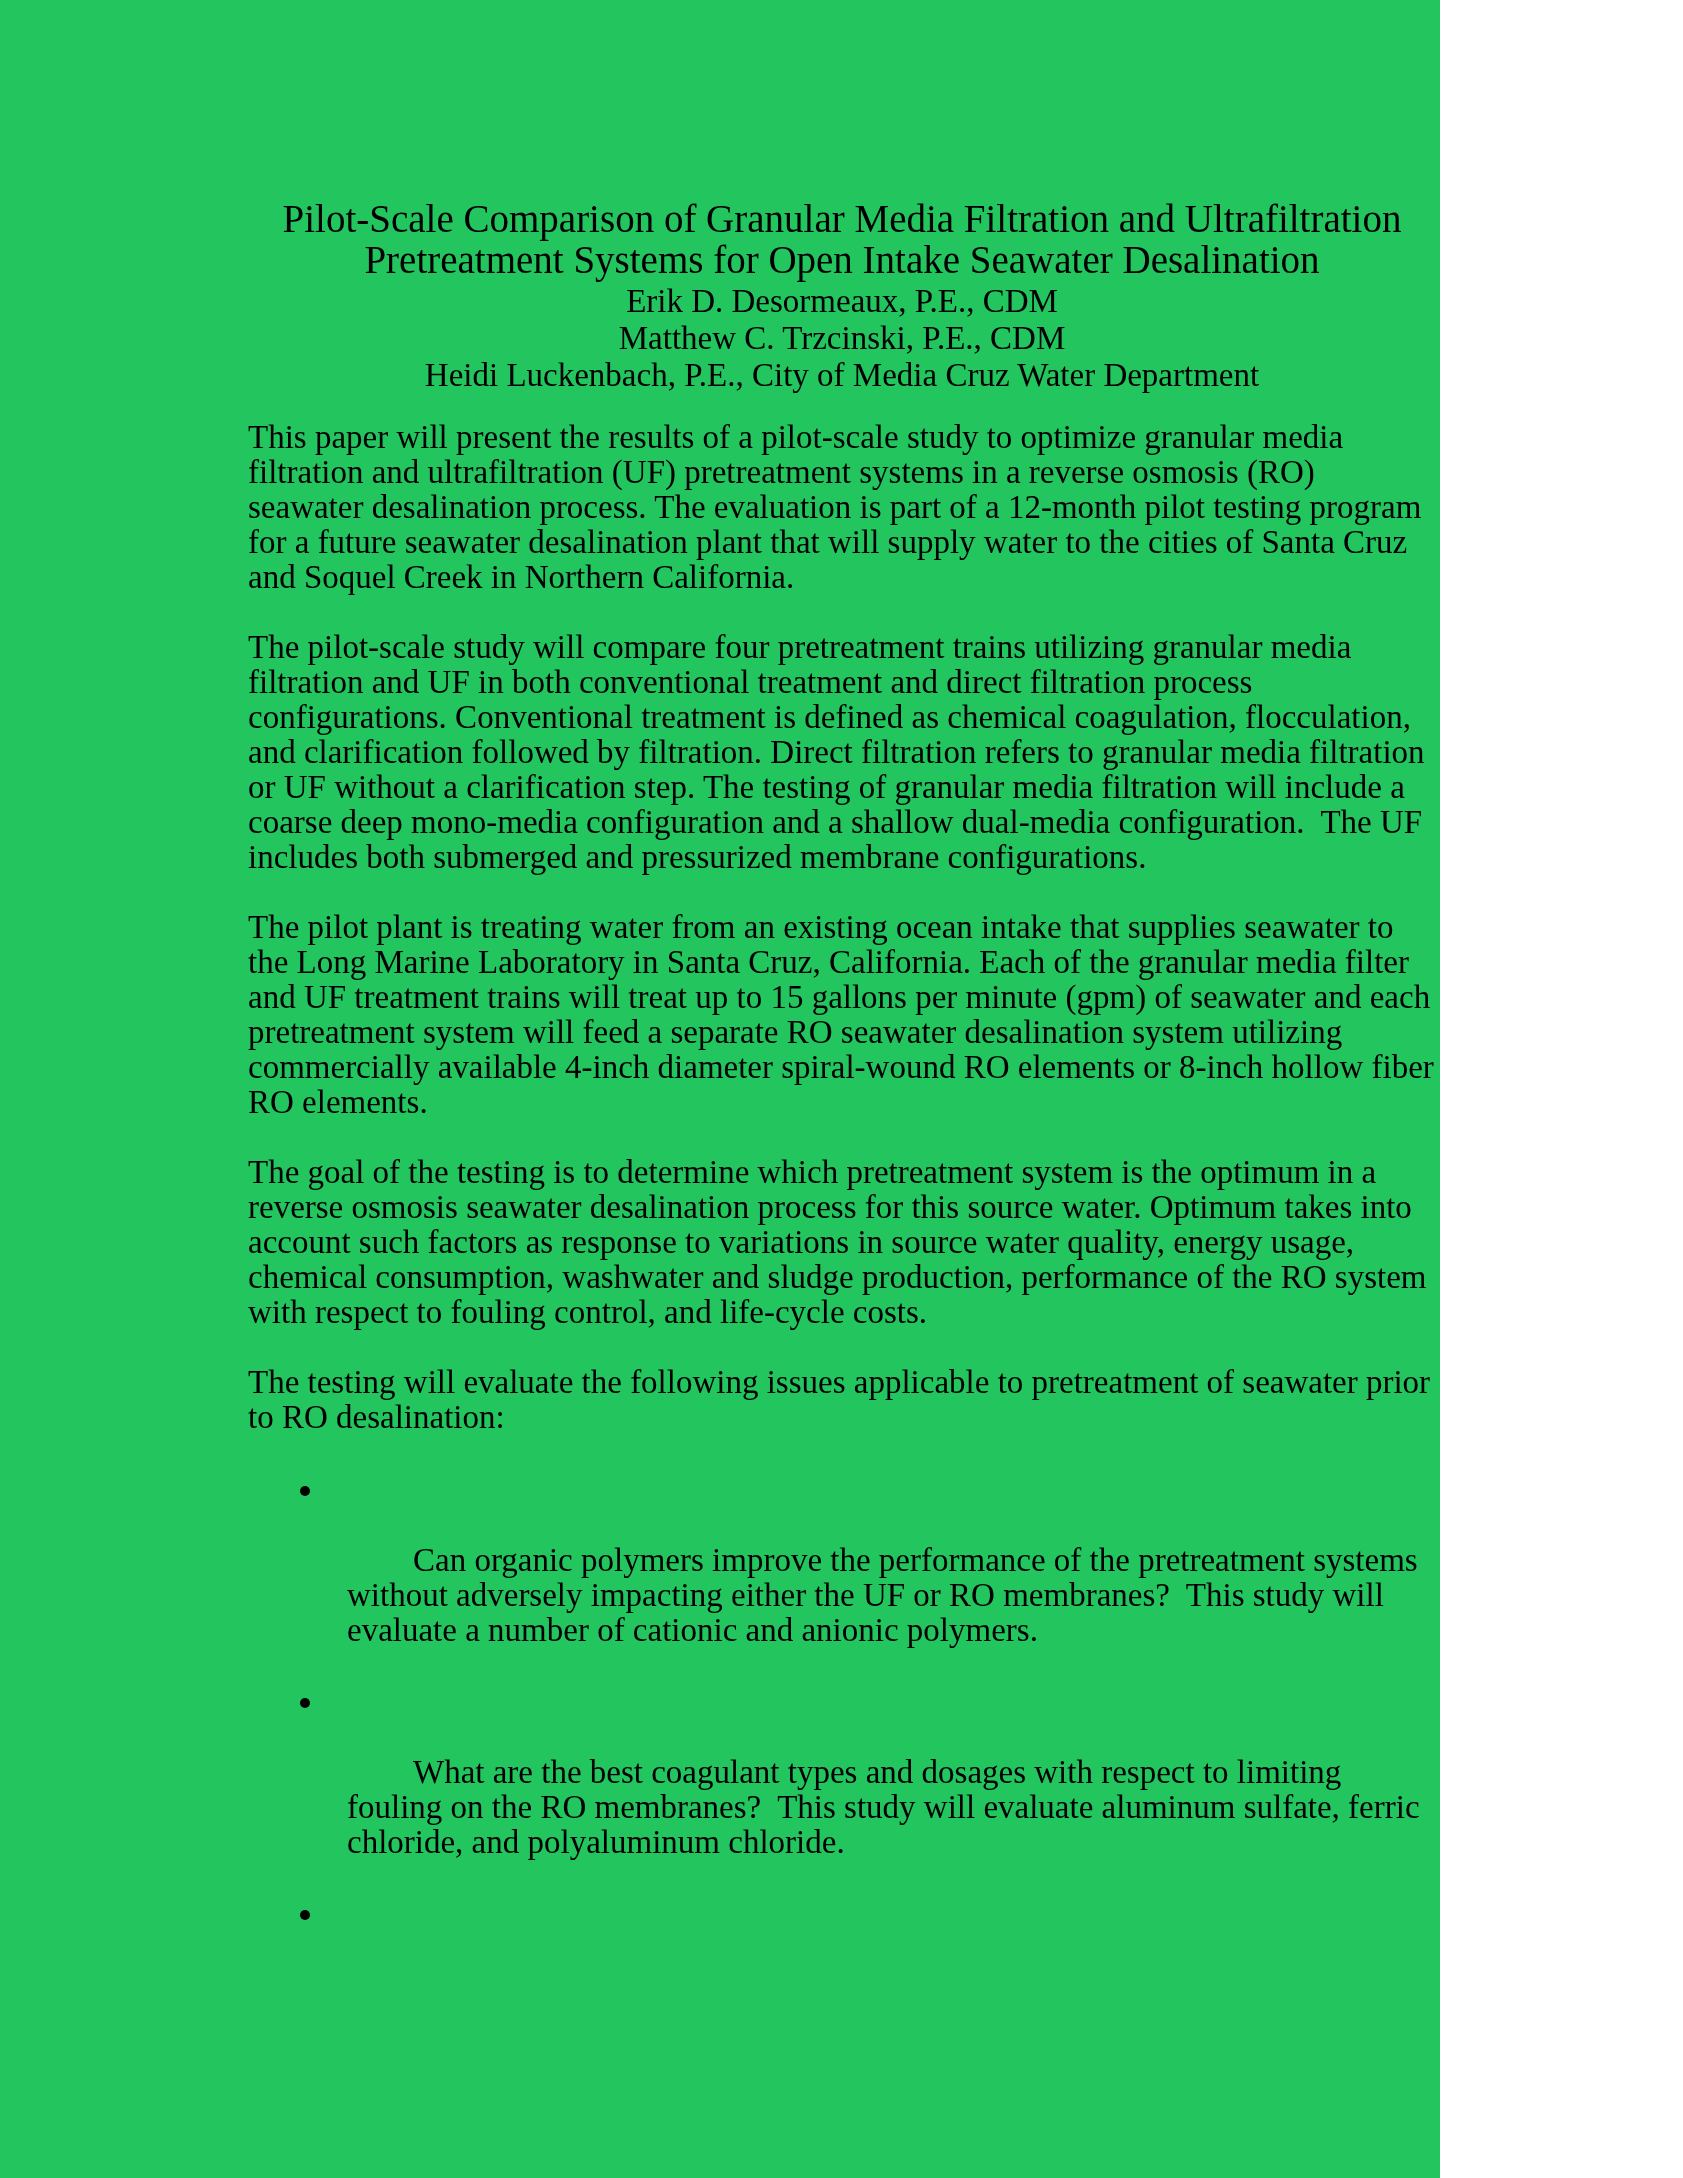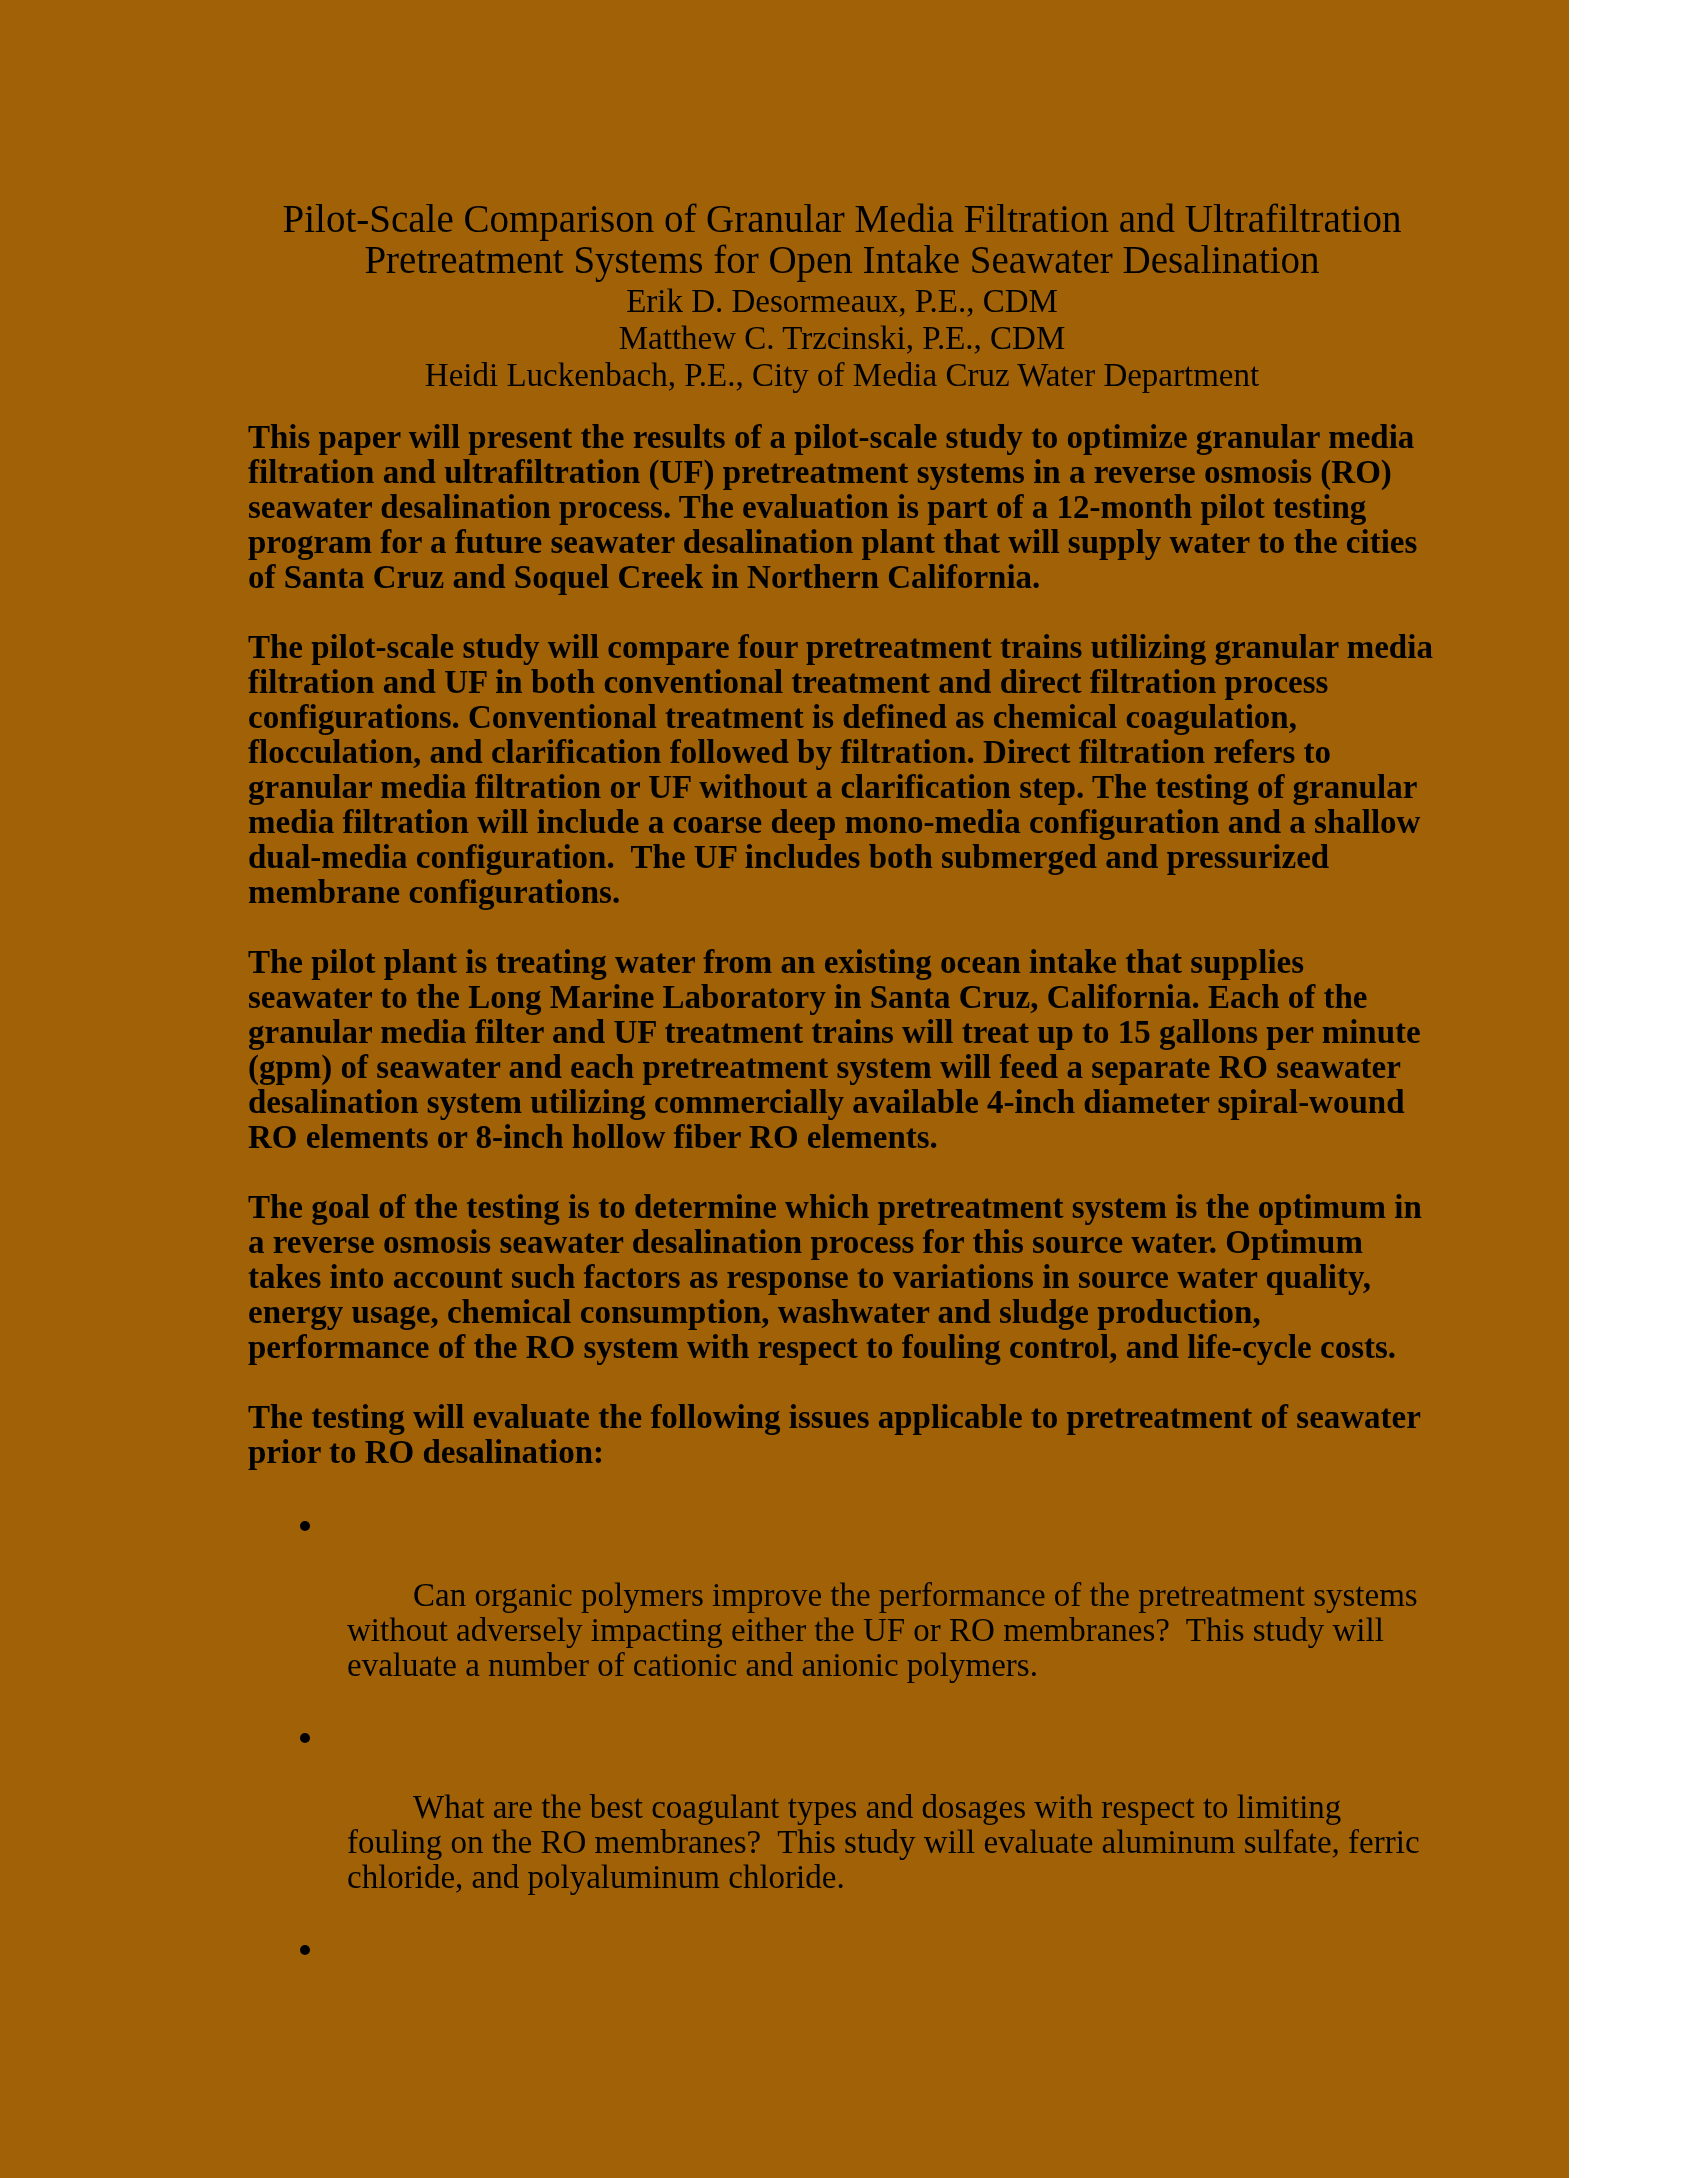--- a/index.html
+++ b/index.html
@@ -2,23 +2,23 @@
 <html><head>
 <meta charset="utf-8">
 <style>
   html, body {
     margin: 0;
     padding: 0;
     background: #ffffff;
   }
   .page {
     position: relative;
-    width: 1569px;
+    width: 1440px;
     height: 2178px;
-    background: #a16207;
+    background: #22c55e;
     color: #000000;
     font-family: "Liberation Serif", serif;
     overflow: hidden;
   }
   .content {
     position: absolute;
     left: 248px;
     top: 198px;
     width: 1188px;
   }
@@ -32,21 +32,20 @@
     font-size: 33px;
     line-height: 37px;
     margin-top: 3px;
   }
   .para {
     font-size: 33px;
     line-height: 35px;
     margin: 35px 0 0 0;
     text-align: left;
     white-space: pre-wrap;
-    font-weight: bold;
   }
   .para.first-para {
     margin-top: 26px;
   }
   ul.bullet-list {
     list-style: none;
     margin: 38px 0 0 0;
     padding: 0;
     font-size: 33px;
     line-height: 35px;

